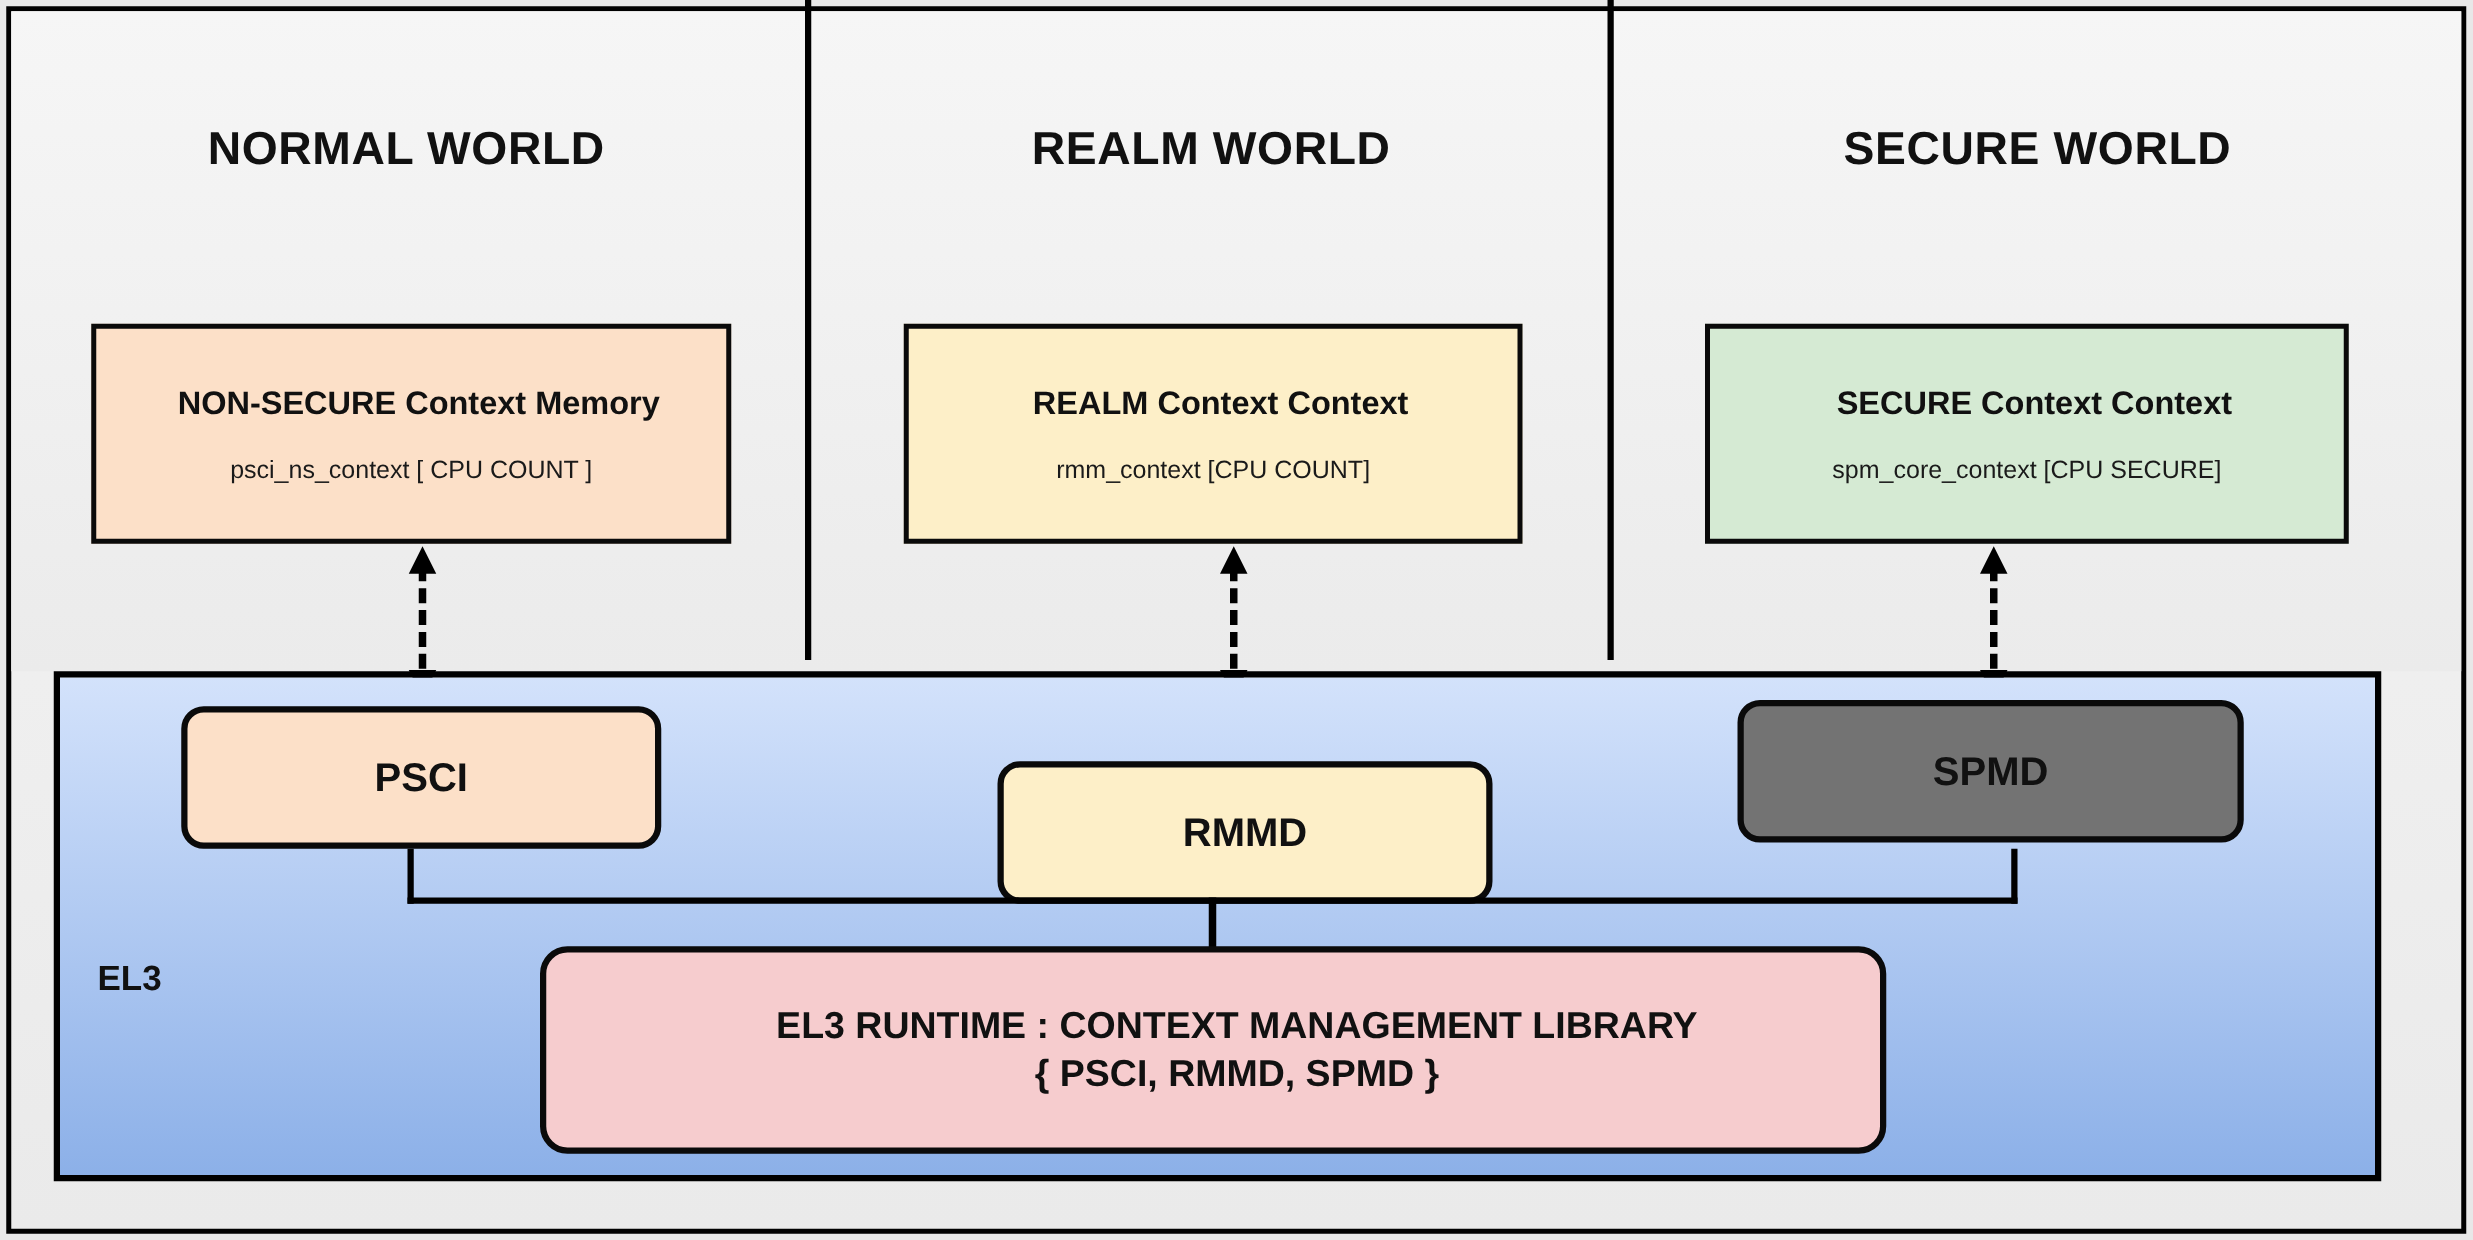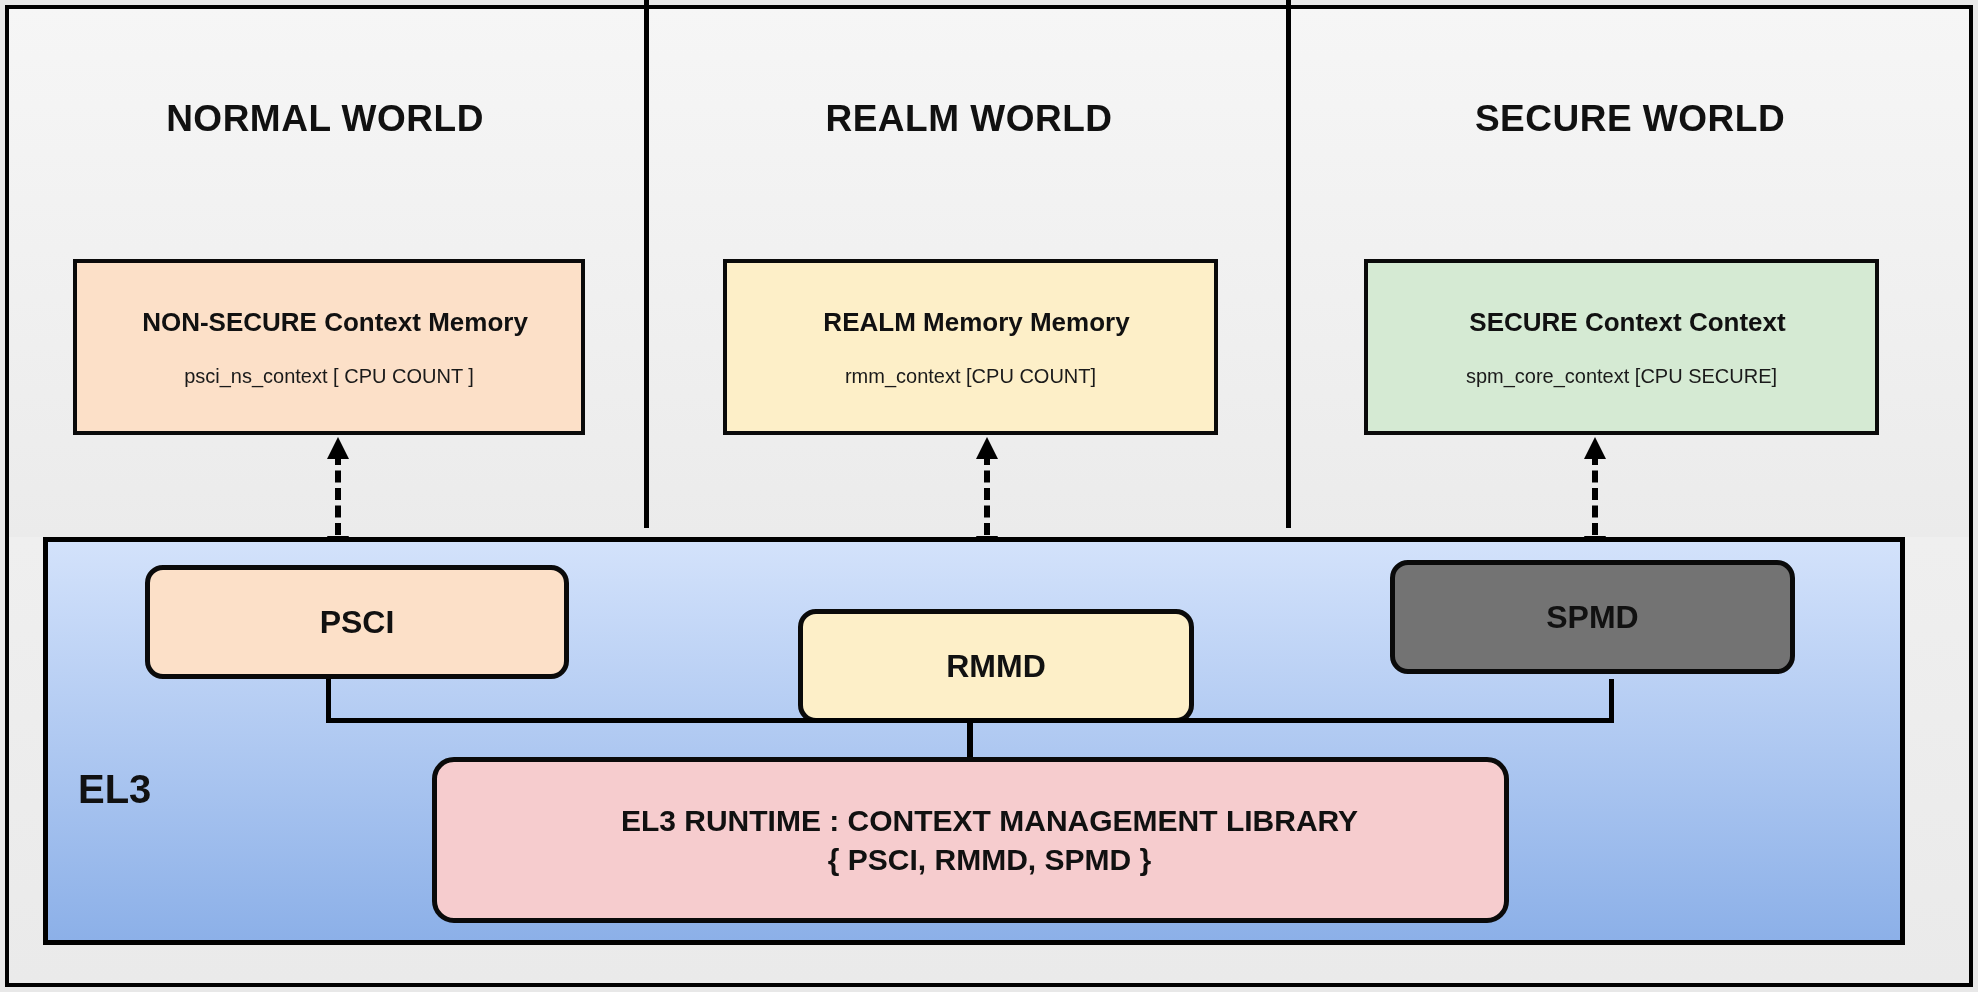--- a/index.html
+++ b/index.html
@@ -137,38 +137,38 @@
     width: 1862px;
     height: 408px;
     border: 5px solid #000000;
     box-sizing: border-box;
     background: linear-gradient(180deg, #d3e2fb 0%, #8cb0e8 100%);
   }
   #el3-label {
     position: absolute;
     left: 78px;
     top: 767px;
-    font-size: 40px;
+    font-size: 28px;
     font-weight: bold;
     color: #111111;
   }
   
   .disp-box {
     position: absolute;
     border: 5px solid #0a0a0a;
     border-radius: 18px;
     box-sizing: border-box;
     display: flex;
     align-items: center;
     justify-content: center;
     font-size: 32px;
     font-weight: bold;
     color: #111111;
   }
-  #disp-psci { left: 145px;  top: 565px; width: 424px; height: 114px; background: #fce0c8; }
+  #disp-psci { left: 145px;  top: 565px; width: 384px; height: 114px; background: #fce0c8; }
   #disp-rmmd { left: 798px;  top: 565px; width: 396px; height: 114px; background: #fdefc8; margin-top: 44px; }
   #disp-spmd { left: 1390px; top: 560px; width: 405px; height: 114px; background: #737373; }
 
   
   .conn { position: absolute; background: #000000; }
   #conn-psci-v { left: 326px;  top: 679px; width: 5px;   height: 44px; }
   #conn-spmd-v { left: 1609px; top: 679px; width: 5px;   height: 44px; }
   #conn-h      { left: 326px;  top: 718px; width: 1288px; height: 5px; }
   #conn-mid-v  { left: 967px;  top: 718px; width: 6px;   height: 44px; }
 
@@ -213,21 +213,21 @@
   <div class="world-title" id="world-title-normal">NORMAL WORLD</div>
   <div class="world-title" id="world-title-realm">REALM WORLD</div>
   <div class="world-title" id="world-title-secure">SECURE WORLD</div>
 
   <div class="ctx-box" id="ctx-box-nonsecure">
     <div class="ctx-title">NON-SECURE Context Memory</div>
     <div class="ctx-sub">psci_ns_context  [ CPU COUNT ]</div>
   </div>
 
   <div class="ctx-box" id="ctx-box-realm">
-    <div class="ctx-title">REALM Memory Memory</div>
+    <div class="ctx-title">REALM Context Context</div>
     <div class="ctx-sub">rmm_context [CPU COUNT]</div>
   </div>
 
   <div class="ctx-box" id="ctx-box-secure">
     <div class="ctx-title">SECURE Context Context</div>
     <div class="ctx-sub">spm_core_context  [CPU SECURE]</div>
   </div>
 
   <div class="dashed-arrow" id="arrow-ns">
     <div class="arrowhead-up"></div>

